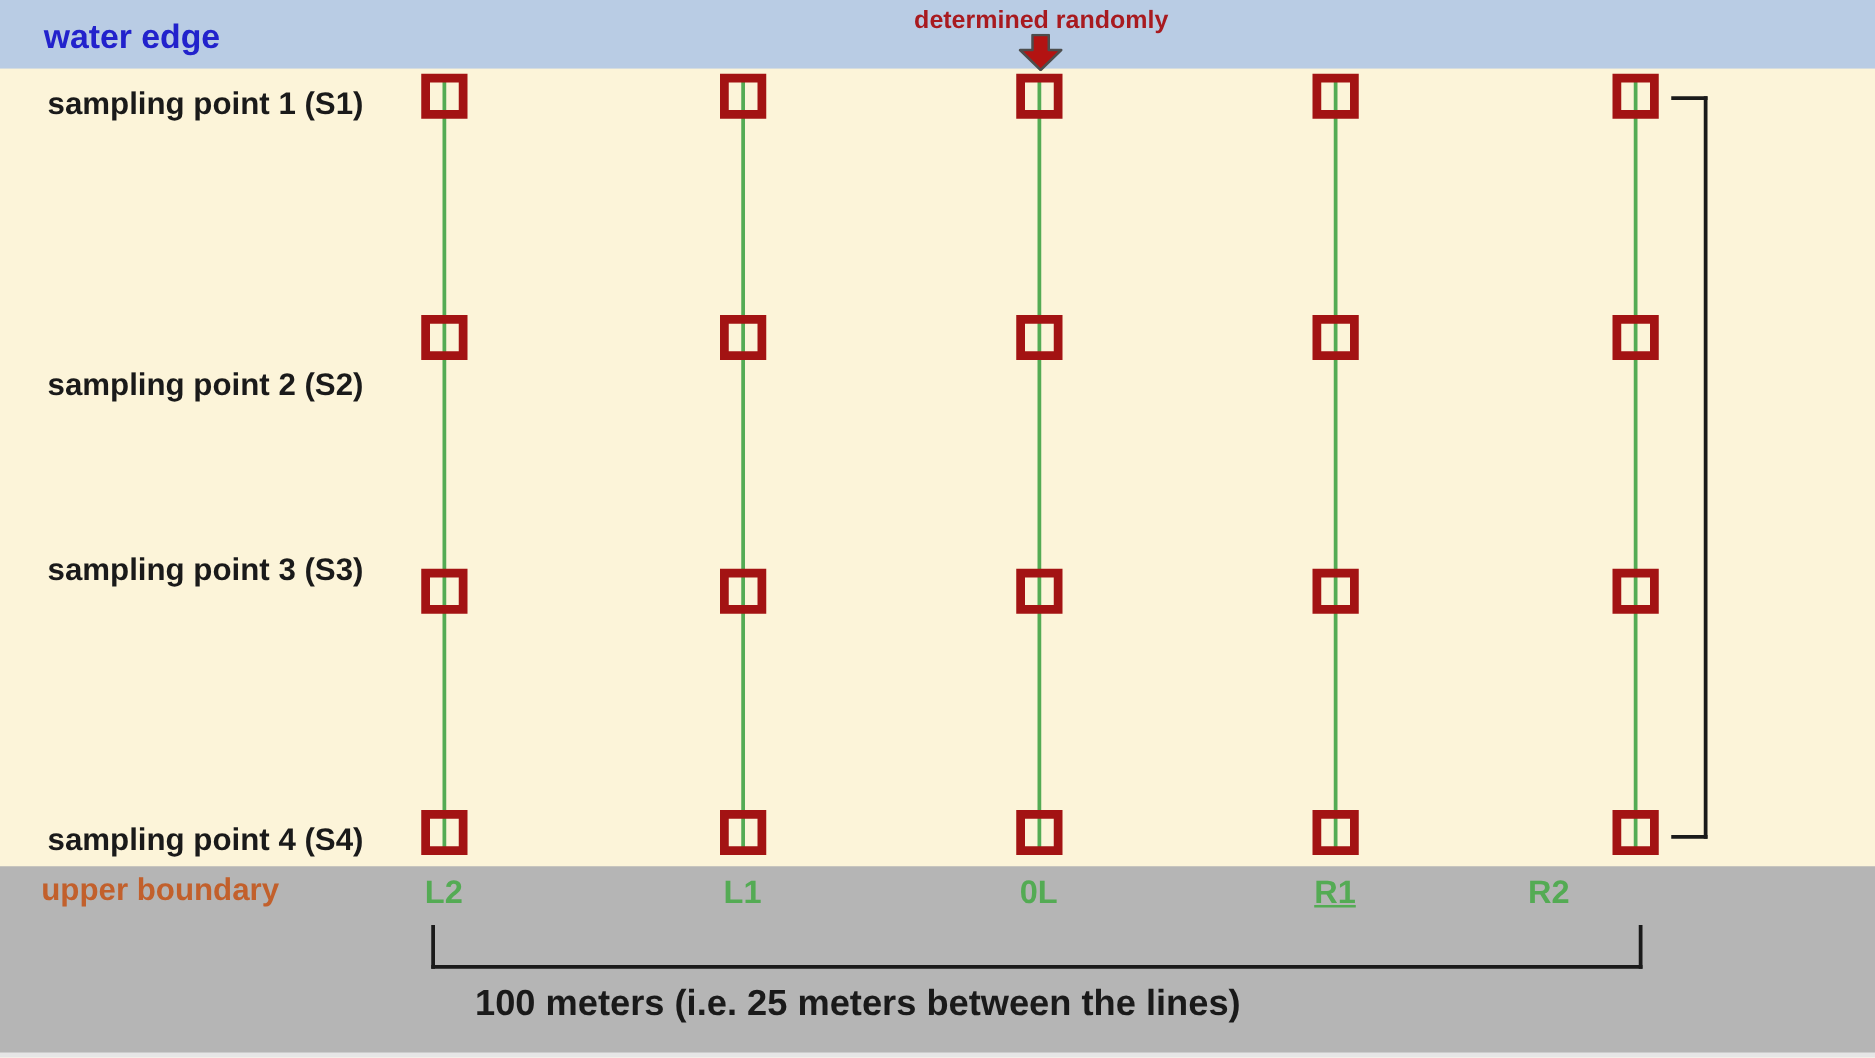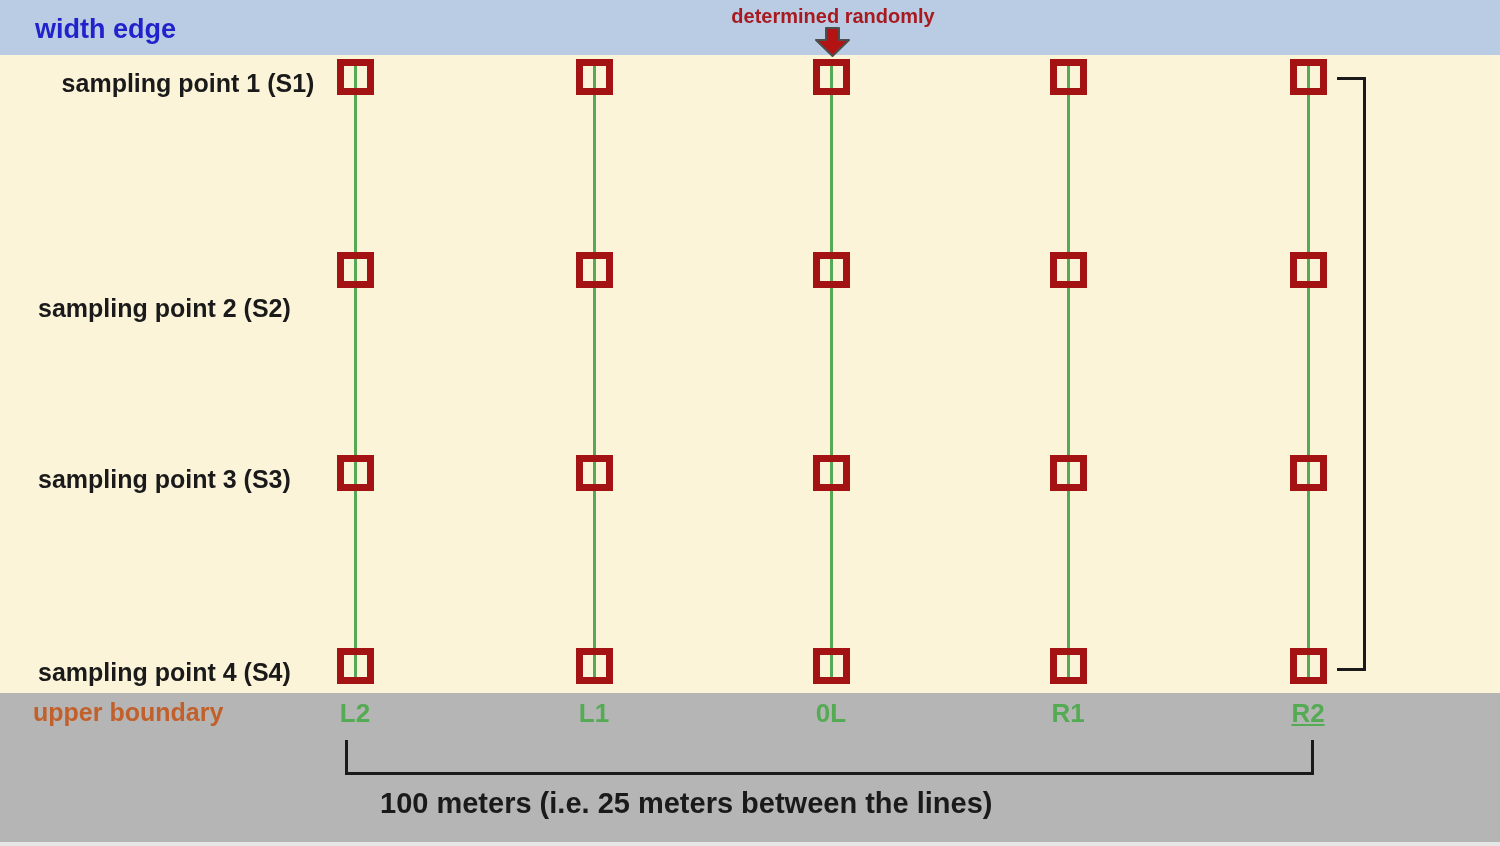--- a/index.html
+++ b/index.html
@@ -103,57 +103,57 @@
 </head>
 <body>
 
 <div class="diagram">
 
   <div class="water-band"></div>
   <div class="beach-band"></div>
   <div class="gray-band"></div>
   <div class="bottom-edge-strip"></div>
 
-  <span class="water-label">width edge</span>
+  <span class="water-label">water edge</span>
 
   <span class="top-annotation-label">determined randomly</span>
 
   <svg class="down-arrow" viewBox="0 0 37 30">
     <polygon points="12,1 25,1 25,13 35,13 18.5,29 2,13 12,13" fill="#b31312" stroke="#4d4d4d" stroke-width="2" stroke-linejoin="round"></polygon>
   </svg>
 
   <div id="transects">
       <div class="vline" style="left: 354px;"></div>
       <div class="line-label" style="left: 315px;">L2</div>
       <div class="vline" style="left: 593px;"></div>
       <div class="line-label" style="left: 554px;">L1</div>
       <div class="vline" style="left: 830px;"></div>
       <div class="line-label" style="left: 791px;">0L</div>
       <div class="vline" style="left: 1067px;"></div>
-      <div class="line-label" style="left: 1028px;">R1</div>
+      <div class="line-label" style="left: 1028px; text-decoration: underline;">R1</div>
       <div class="vline" style="left: 1307px;"></div>
-      <div class="line-label" style="left: 1268px; text-decoration: underline;">R2</div>
+      <div class="line-label" style="left: 1199px;">R2</div>
       <div class="square" style="left: 337px; top: 59px;"></div>
       <div class="square" style="left: 576px; top: 59px;"></div>
       <div class="square" style="left: 813px; top: 59px;"></div>
       <div class="square" style="left: 1050px; top: 59px;"></div>
       <div class="square" style="left: 1290px; top: 59px;"></div>
-      <div class="row-label" style="top: 67px; text-align: center;">sampling point 1 (S1)</div>
+      <div class="row-label" style="top: 67px;">sampling point 1 (S1)</div>
       <div class="square" style="left: 337px; top: 252px;"></div>
       <div class="square" style="left: 576px; top: 252px;"></div>
       <div class="square" style="left: 813px; top: 252px;"></div>
       <div class="square" style="left: 1050px; top: 252px;"></div>
       <div class="square" style="left: 1290px; top: 252px;"></div>
       <div class="row-label" style="top: 260px; margin-top: 32px;">sampling point 2 (S2)</div>
       <div class="square" style="left: 337px; top: 455px;"></div>
       <div class="square" style="left: 576px; top: 455px;"></div>
       <div class="square" style="left: 813px; top: 455px;"></div>
       <div class="square" style="left: 1050px; top: 455px;"></div>
       <div class="square" style="left: 1290px; top: 455px;"></div>
-      <div class="row-label" style="top: 463px;">sampling point 3 (S3)</div>
+      <div class="row-label" style="top: 440px;">sampling point 3 (S3)</div>
       <div class="square" style="left: 337px; top: 648px;"></div>
       <div class="square" style="left: 576px; top: 648px;"></div>
       <div class="square" style="left: 813px; top: 648px;"></div>
       <div class="square" style="left: 1050px; top: 648px;"></div>
       <div class="square" style="left: 1290px; top: 648px;"></div>
       <div class="row-label" style="top: 656px;">sampling point 4 (S4)</div>
     </div>
 
   <div>
     <div class="rb-vert"></div>

